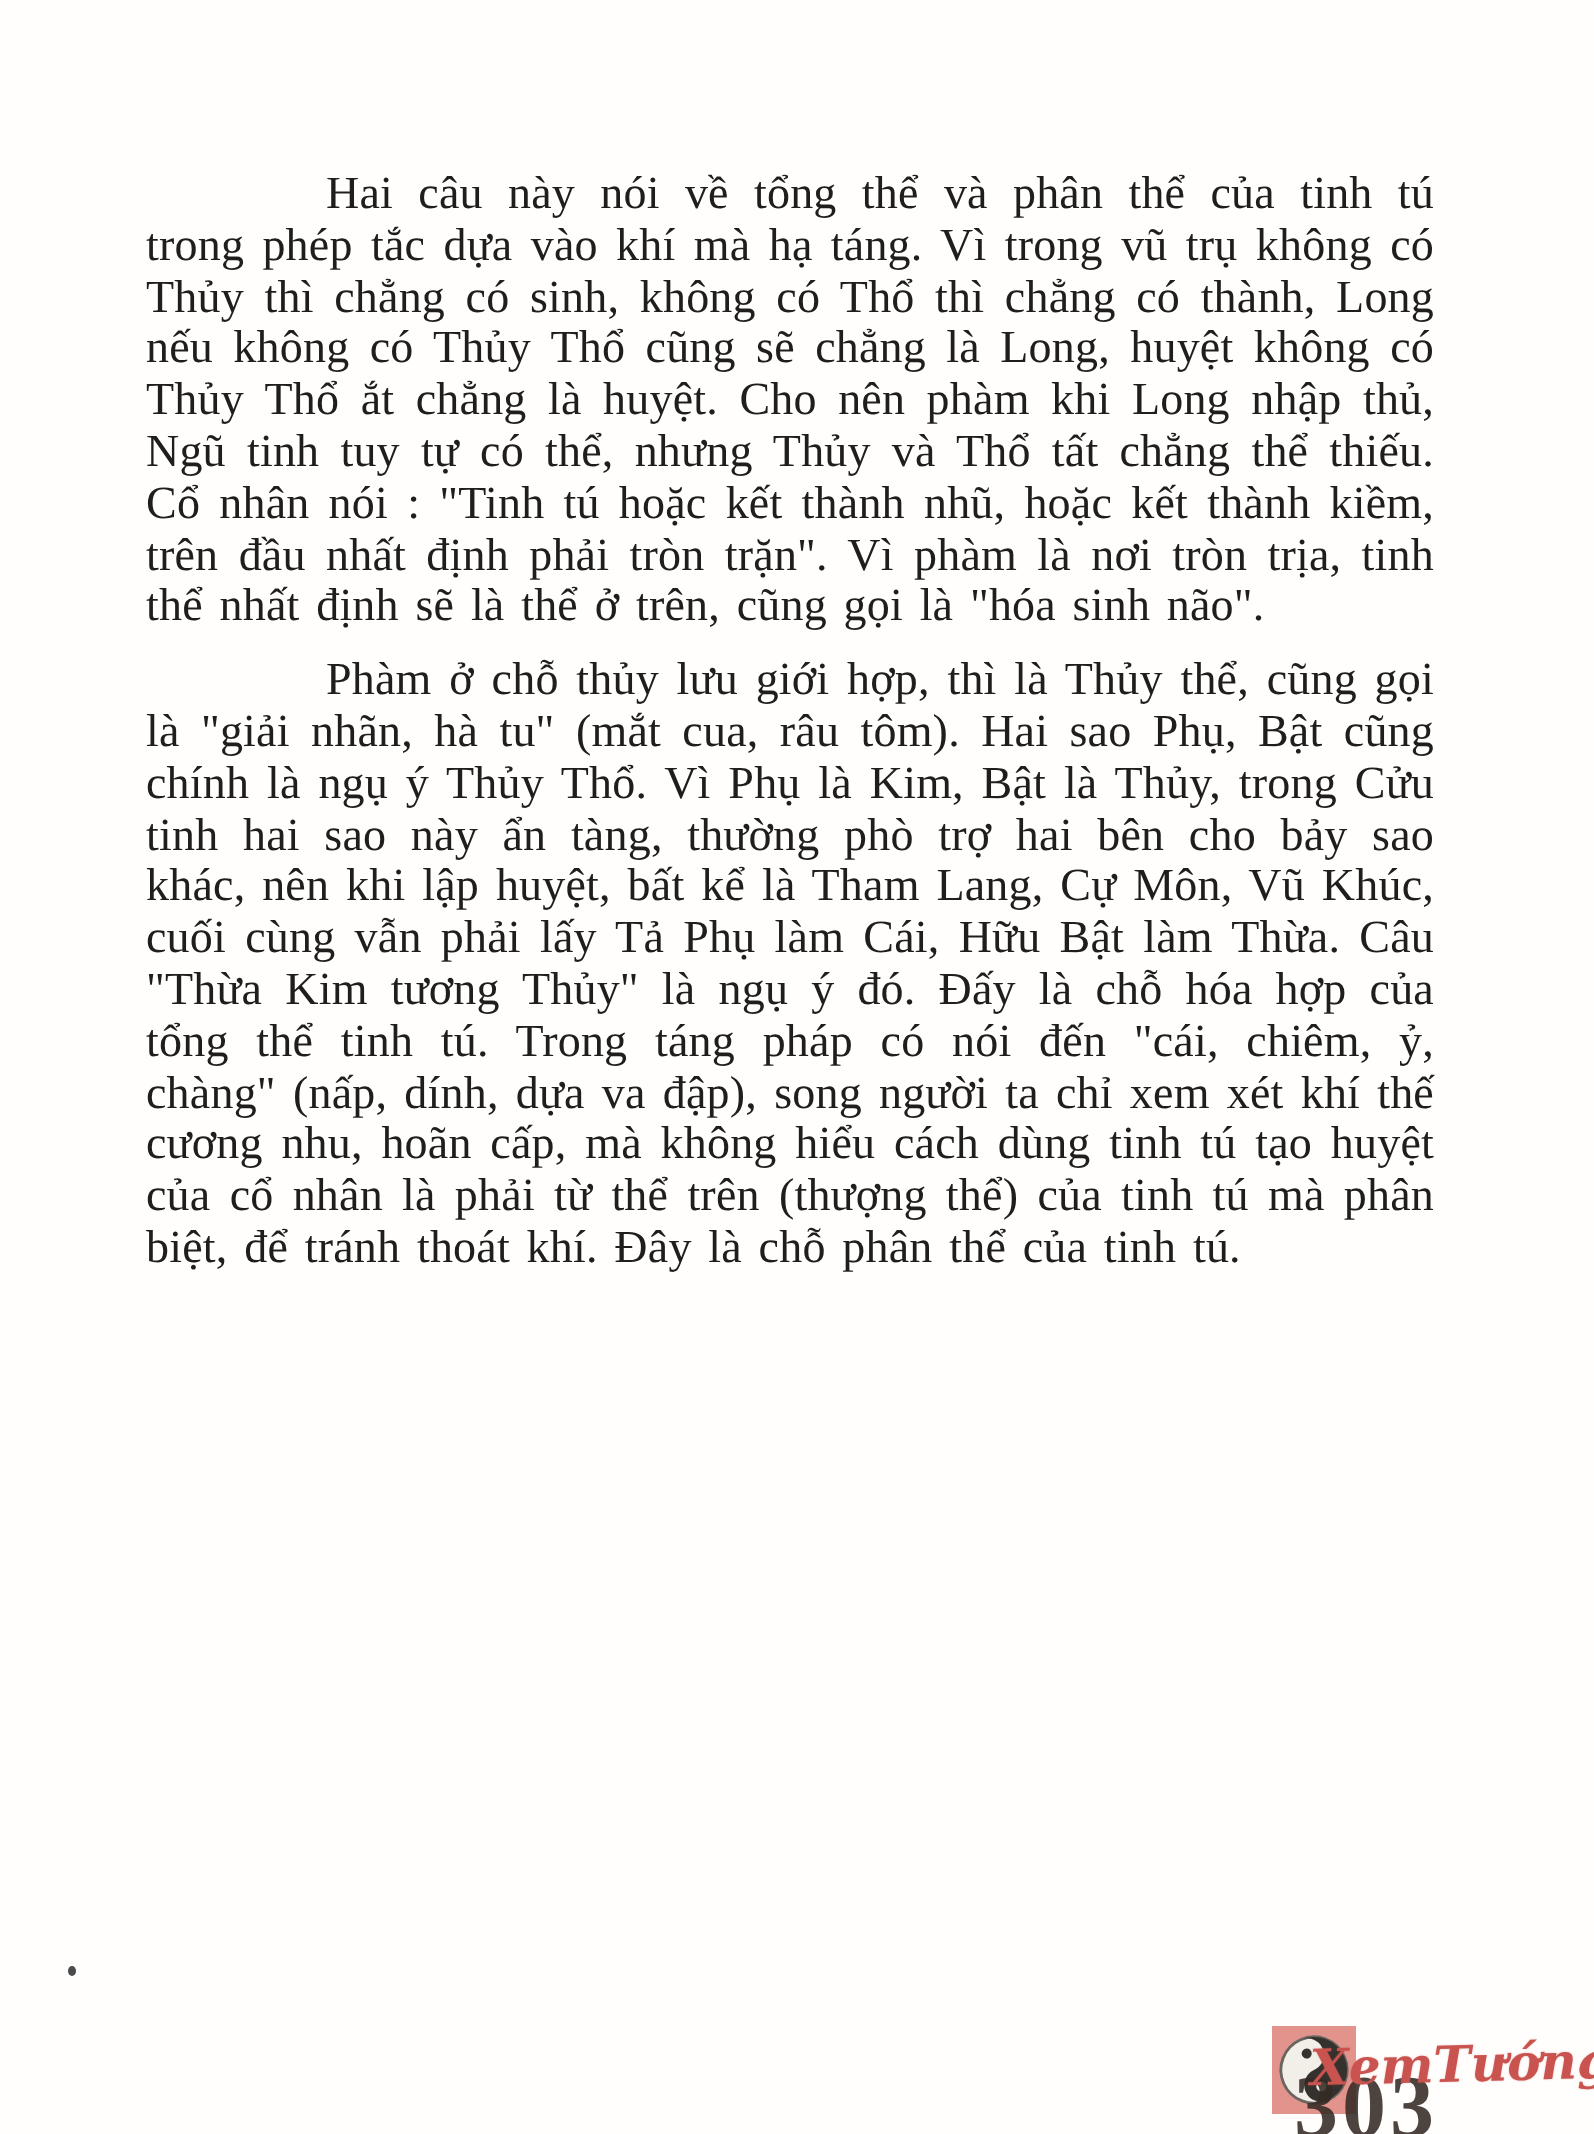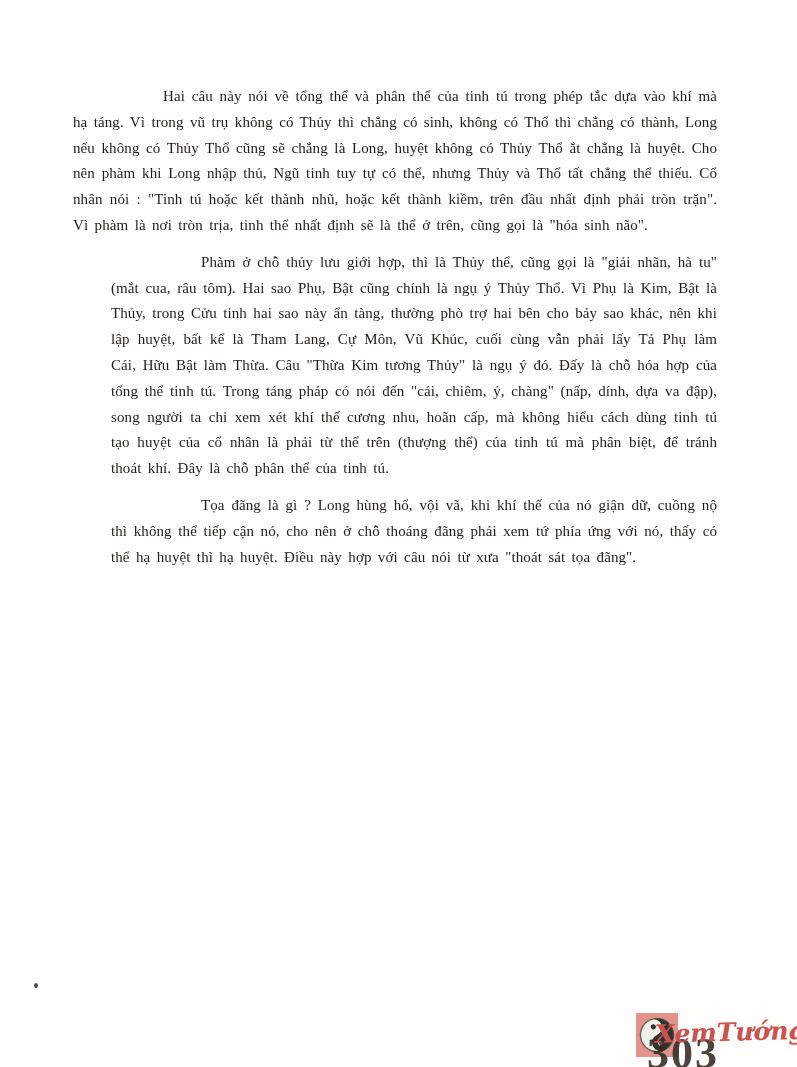--- a/index.html
+++ b/index.html
@@ -12,29 +12,29 @@
     position: relative;
     width: 797px; height: 1067px;
     background: #fffefd;
     overflow: hidden;
   }
   .text-block {
     position: absolute;
     left: 73px; top: 84px;
     width: 644px;
     color: #211d1a;
-    font-size: 15px;
+    font-size: 23px;
     line-height: 25.8px;
     font-weight: 500;
     text-align: justify;
     letter-spacing: 0.1px;
     word-spacing: 2.5px;
   }
   .para { margin: 0; }
-  .para + .para { margin-top: 11px; margin-left: 38px; }
+  .para + .para { margin-top: 11px; }
   .indent-lg { text-indent: 90px; }
   .indent-sm { text-indent: 50px; }
 
   .speck {
     position: absolute;
     left: 34px; top: 983px;
     width: 4px; height: 5px;
     border-radius: 50%;
     background: #4b4b4b;
   }
@@ -83,21 +83,20 @@
   }
 </style>
 </head>
 <body>
 
 <div class="page">
 
   <div class="text-block">
     <p class="para indent-lg">Hai câu này nói về tổng thể và phân thể của tinh tú trong phép tắc dựa vào khí mà hạ táng. Vì trong vũ trụ không có Thủy thì chẳng có sinh, không có Thổ thì chẳng có thành, Long nếu không có Thủy Thổ cũng sẽ chẳng là Long, huyệt không có Thủy Thổ ắt chẳng là huyệt. Cho nên phàm khi Long nhập thủ, Ngũ tinh tuy tự có thể, nhưng Thủy và Thổ tất chẳng thể thiếu. Cổ nhân nói : "Tinh tú hoặc kết thành nhũ, hoặc kết thành kiềm, trên đầu nhất định phải tròn trặn". Vì phàm là nơi tròn trịa, tinh thể nhất định sẽ là thể ở trên, cũng gọi là "hóa sinh não".</p>
     <p class="para indent-lg">Phàm ở chỗ thủy lưu giới hợp, thì là Thủy thể, cũng gọi là "giải nhãn, hà tu" (mắt cua, râu tôm). Hai sao Phụ, Bật cũng chính là ngụ ý Thủy Thổ. Vì Phụ là Kim, Bật là Thủy, trong Cửu tinh hai sao này ẩn tàng, thường phò trợ hai bên cho bảy sao khác, nên khi lập huyệt, bất kể là Tham Lang, Cự Môn, Vũ Khúc, cuối cùng vẫn phải lấy Tả Phụ làm Cái, Hữu Bật làm Thừa. Câu "Thừa Kim tương Thủy" là ngụ ý đó. Đấy là chỗ hóa hợp của tổng thể tinh tú. Trong táng pháp có nói đến "cái, chiêm, ỷ, chàng" (nấp, dính, dựa va đập), song người ta chỉ xem xét khí thế cương nhu, hoãn cấp, mà không hiểu cách dùng tinh tú tạo huyệt của cổ nhân là phải từ thể trên (thượng thể) của tinh tú mà phân biệt, để tránh thoát khí. Đây là chỗ phân thể của tinh tú.</p>
-    <p class="para indent-lg">Tọa đãng là gì ? Long hùng hổ, vội vã, khi khí thế của nó giận dữ, cuồng nộ thì không thể tiếp cận nó, cho nên ở chỗ thoáng đãng phải xem tứ phía ứng với nó, thấy có thể hạ huyệt thì hạ huyệt. Điều này hợp với câu nói từ xưa "thoát sát tọa đãng".</p>
   </div>
 
   <div class="speck"></div>
 
   <div class="stamp">
     <span class="yy-square">
       <svg viewBox="0 0 100 100" aria-hidden="true">
         <circle cx="50" cy="50" r="46" fill="#f2efe9" stroke="#6b6560" stroke-width="4"></circle>
         <path d="M50,4 A46,46 0 0 1 50,96 A23,23 0 0 1 50,50 A23,23 0 0 0 50,4 Z" fill="#35322e"></path>
         <circle cx="50" cy="75" r="7" fill="#f2efe9"></circle>

